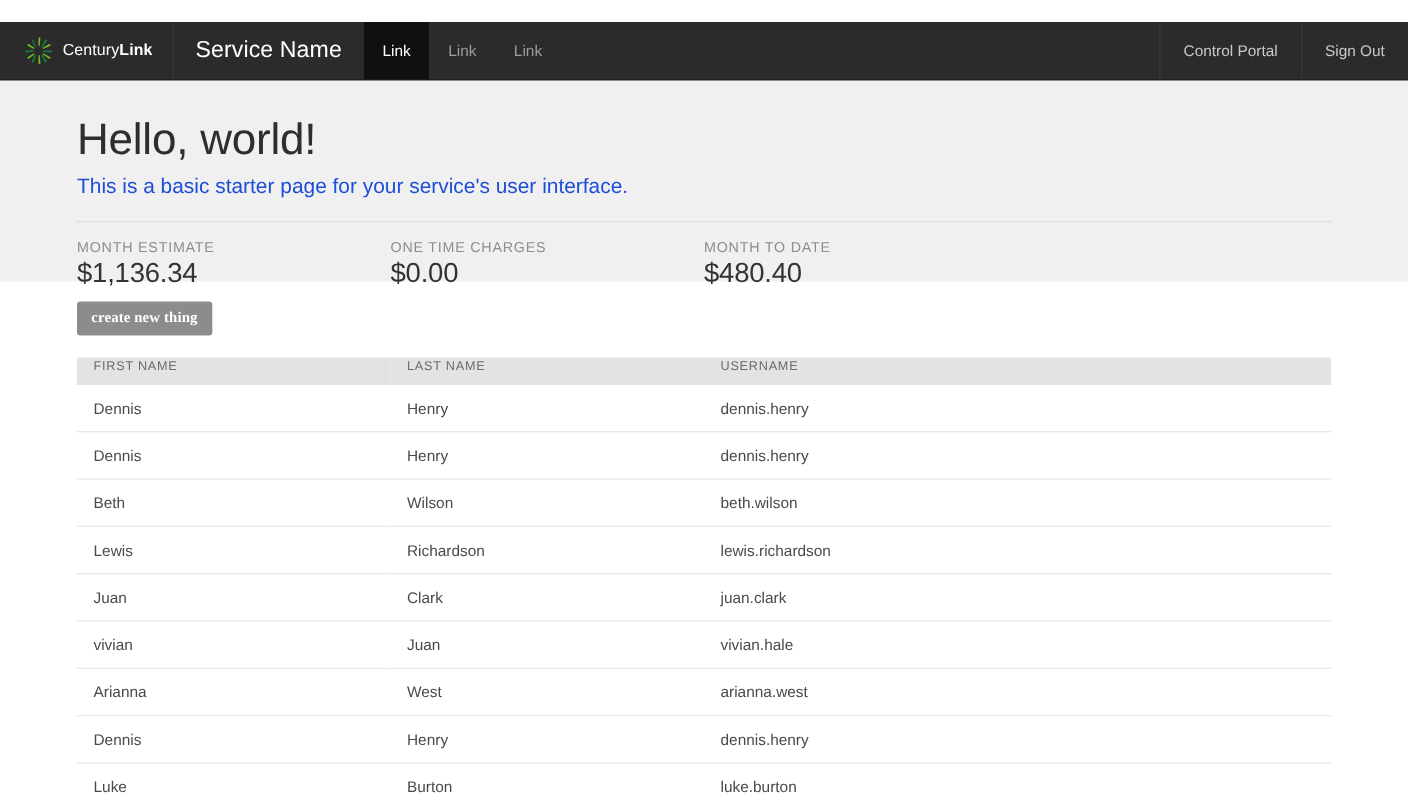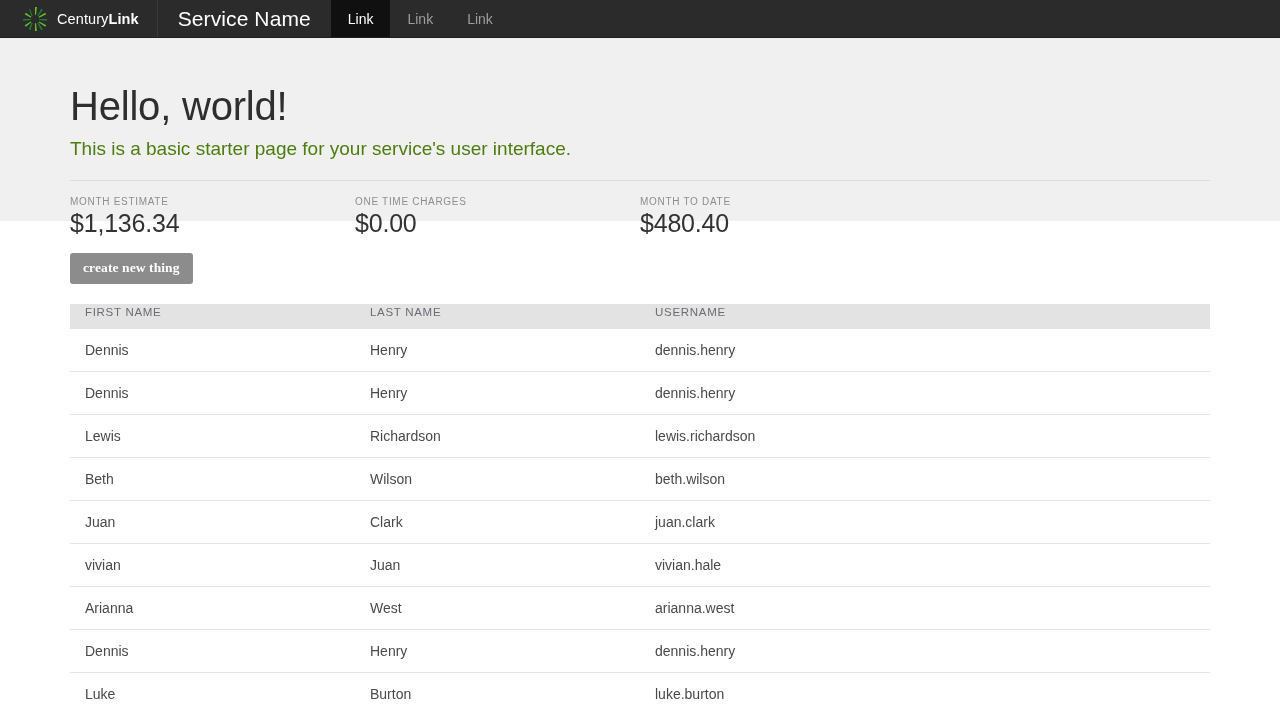--- a/index.html
+++ b/index.html
@@ -10,26 +10,27 @@
     width: 1280px;
     height: 728px;
     overflow: hidden;
     background: #ffffff;
     font-family: "Liberation Sans", sans-serif;
     -webkit-font-smoothing: antialiased;
   }
 
   
   .navbar {
-    height: 38px;
+    height: 53px;
     background: #2b2b2b;
     display: flex;
     align-items: stretch;
     position: relative;
     border-bottom: 1px solid #1f1f1f;
+    margin-top: 20px;
   }
   .brand {
     display: flex;
     align-items: center;
     gap: 9px;
     padding: 0 18px 0 22px;
     height: 100%;
     border-right: 1px solid #3a3a3a;
     text-decoration: none;
     cursor: pointer;
@@ -95,53 +96,53 @@
   }
 
   
   .hero {
     background: #f0f0f0;
     padding: 30px 0 0 0;
     height: 183px;
   }
   .container {
     width: 1140px;
-    margin: 15px auto;
+    margin: 1px auto;
     padding: 0;
   }
   .hero-title {
     margin: 0;
     font-size: 40px;
     font-weight: 400;
     color: #2e2e2e;
     line-height: 1.15;
     letter-spacing: -.2px;
   }
   .hero-sub {
     margin: 8px 0 0 0;
     font-size: 19px;
     font-weight: 400;
-    color: #4d7c0f;
+    color: #1d4ed8;
     line-height: 1.3;
   }
   .hero-rule {
     margin: 18px 0 0 0;
     border: 0;
     border-top: 1px solid #dcdcdc;
     height: 0;
   }
 
   
   .stats {
     display: flex;
     padding-top: 15px;
   }
   .stat { width: 25%; }
   .stat-label {
-    font-size: 10px;
+    font-size: 13px;
     letter-spacing: .7px;
     color: #8d8d8d;
     text-transform: uppercase;
     margin: 0 0 3px 0;
   }
   .stat-value {
     font-size: 25px;
     color: #333333;
     font-weight: 400;
     letter-spacing: -.2px;
@@ -224,20 +225,24 @@
   </a>
 
   <a class="service-name">Service Name</a>
 
   <div class="nav-links">
     <a class="nav-link active">Link</a>
     <a class="nav-link">Link</a>
     <a class="nav-link">Link</a>
   </div>
 
+  <div class="nav-right">
+    <a class="nav-link">Control Portal</a>
+    <a class="nav-link">Sign Out</a>
+  </div>
 </div>
 
 <div class="hero">
   <div class="container">
     <h1 class="hero-title">Hello, world!</h1>
     <p class="hero-sub">This is a basic starter page for your service's user interface.</p>
     <hr class="hero-rule">
 
     <div class="stats">
       <div class="stat">
@@ -279,28 +284,28 @@
               <td>Dennis</td>
               <td>Henry</td>
               <td>dennis.henry</td>
             </tr>
             <tr>
               <td>Dennis</td>
               <td>Henry</td>
               <td>dennis.henry</td>
             </tr>
             <tr>
+              <td>Beth</td>
+              <td>Wilson</td>
+              <td>beth.wilson</td>
+            </tr>
+            <tr>
               <td>Lewis</td>
               <td>Richardson</td>
               <td>lewis.richardson</td>
-            </tr>
-            <tr>
-              <td>Beth</td>
-              <td>Wilson</td>
-              <td>beth.wilson</td>
             </tr>
             <tr>
               <td>Juan</td>
               <td>Clark</td>
               <td>juan.clark</td>
             </tr>
             <tr>
               <td>vivian</td>
               <td>Juan</td>
               <td>vivian.hale</td>

